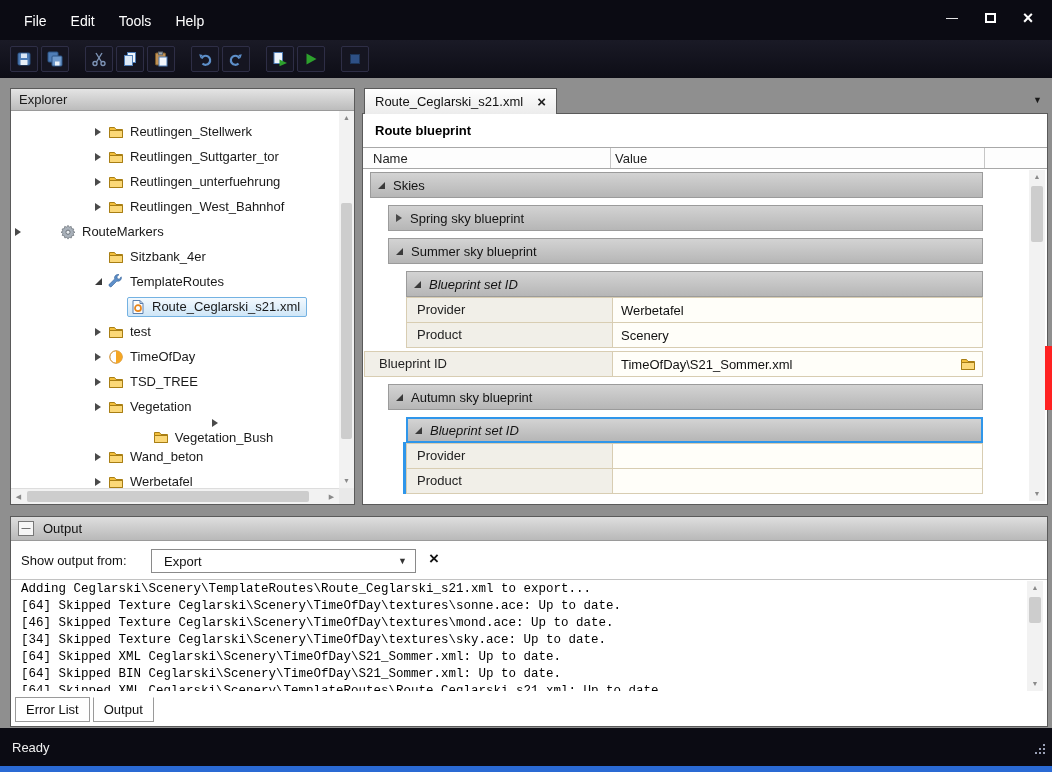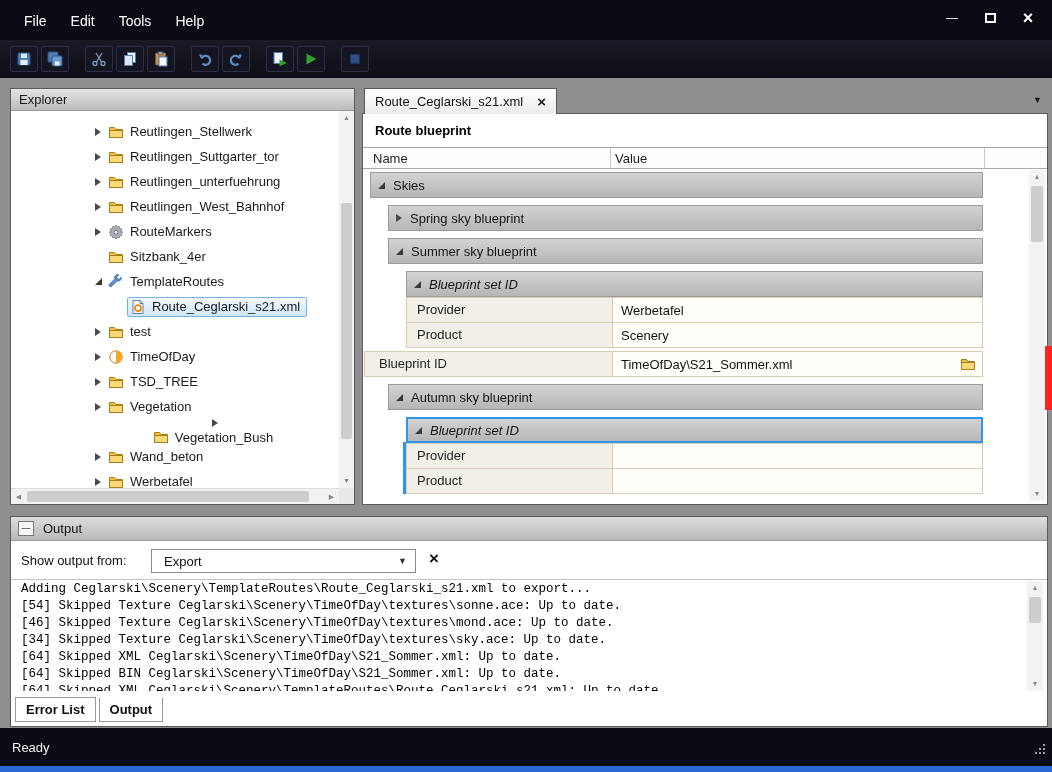--- a/index.html
+++ b/index.html
@@ -119,21 +119,21 @@
   .combo{position:absolute;left:140px;top:8px;width:265px;height:24px;border:1px solid #8a8a8a;
          background:#fff;font-size:13px;color:#111;display:flex;align-items:center;padding-left:12px;}
   .combo-arrow{margin-left:auto;margin-right:8px;font-size:9px;color:#333;}
   .clear-btn{position:absolute;left:418px;top:8px;font-size:17px;font-weight:bold;color:#111;}
   .console{position:absolute;top:64px;left:4px;right:22px;height:110px;overflow:hidden;
            padding-left:6px;font-family:"Liberation Mono","DejaVu Sans Mono",monospace;
            font-size:12.5px;line-height:17px;color:#000;white-space:nowrap;}
   .out-vsb{top:64px;right:4px;width:16px;height:110px;}
   .othumb{top:16px;height:26px;}
   .out-tabs{position:absolute;left:4px;bottom:4px;display:flex;gap:3px;}
-  .out-tab{height:25px;padding:4px 10px;font-size:13px;color:#111;background:#fff;border:1px solid #9a9a9a;font-weight:bold;}
+  .out-tab{height:25px;padding:4px 10px;font-size:13px;color:#111;background:#fff;border:1px solid #9a9a9a;}
   .out-tab.active{border-top:1px solid #fff;}
 
   
   .statusbar{position:absolute;left:0;top:728px;width:100%;height:38px;background:#0b0b13;
              color:#f0f0f0;font-size:13px;display:flex;align-items:center;padding-left:12px;}
   .grip{position:absolute;right:7px;bottom:12px;width:2px;height:2px;background:#9aa0b5;
         box-shadow:-4px 0 0 #9aa0b5,-8px 0 0 #9aa0b5,0 -4px 0 #9aa0b5,-4px -4px 0 #9aa0b5,0 -8px 0 #9aa0b5;}
   .bottom-strip{position:absolute;left:0;top:766px;width:100%;height:6px;
                 background:var(--strip-blue,#2a6ad4);}
   .red-marker{position:absolute;right:0;top:346px;width:7px;height:64px;
@@ -315,21 +315,21 @@
           <span class="node-box">
             <span class="ticon">
               <svg viewBox="0 0 16 16">
                 <path d="M1.5 3.5h5l1.5 2h6.5v8h-13z" fill="#f3bf3c" stroke="#a87e14"></path>
                 <path d="M1.5 6.5h13v7h-13z" fill="#fbd878" stroke="#a87e14"></path>
               </svg>
             </span>
             <span class="tlabel">Reutlingen_West_Bahnhof</span>
           </span>
         </div>
-        <div class="tree-row" style="padding-left: 80px;">
+        <div class="tree-row" style=" gap: 32px;">
           <span class="tw">
             <i class="arr collapsed"></i>
           </span>
           <span class="node-box">
             <span class="ticon">
               <svg viewBox="0 0 16 16">
                 <path d="M8 1.3l1.1 1.9 2.1-.8.4 2.2 2.2.4-.8 2.1L15 8.2l-1.9 1.1.8 2.1-2.2.4-.4 2.2-2.1-.8L8 15.1l-1.1-1.9-2.1.8-.4-2.2-2.2-.4.8-2.1L1 8.2l1.9-1.1-.8-2.1 2.2-.4.4-2.2 2.1.8z" fill="#a9b1ba" stroke="#697077" stroke-width=".7"></path>
                 <circle cx="8" cy="8.2" r="2.1" fill="#e9edf1" stroke="#697077"></circle>
               </svg>
             </span>
@@ -579,21 +579,21 @@
     <div class="out-controls">
       <span class="out-label">Show output from:</span>
       <div class="combo">
         <span>Export</span>
         <span class="combo-arrow">▼</span>
       </div>
       <span class="clear-btn">×</span>
     </div>
     <div class="console">
         <div class="con-line">Adding Ceglarski\Scenery\TemplateRoutes\Route_Ceglarski_s21.xml to export...</div>
-        <div class="con-line">[54] Skipped Texture Ceglarski\Scenery\TimeOfDay\textures\sonne.ace: Up to date.</div>
+        <div class="con-line">[64] Skipped Texture Ceglarski\Scenery\TimeOfDay\textures\sonne.ace: Up to date.</div>
         <div class="con-line">[46] Skipped Texture Ceglarski\Scenery\TimeOfDay\textures\mond.ace: Up to date.</div>
         <div class="con-line">[34] Skipped Texture Ceglarski\Scenery\TimeOfDay\textures\sky.ace: Up to date.</div>
         <div class="con-line">[64] Skipped XML Ceglarski\Scenery\TimeOfDay\S21_Sommer.xml: Up to date.</div>
         <div class="con-line">[64] Skipped BIN Ceglarski\Scenery\TimeOfDay\S21_Sommer.xml: Up to date.</div>
         <div class="con-line">[64] Skipped XML Ceglarski\Scenery\TemplateRoutes\Route_Ceglarski_s21.xml: Up to date.</div>
       </div>
     <div class="sb out-vsb">
       <span class="arr-up">▲</span>
       <span class="vthumb othumb"></span>
       <span class="arr-down">▼</span>

